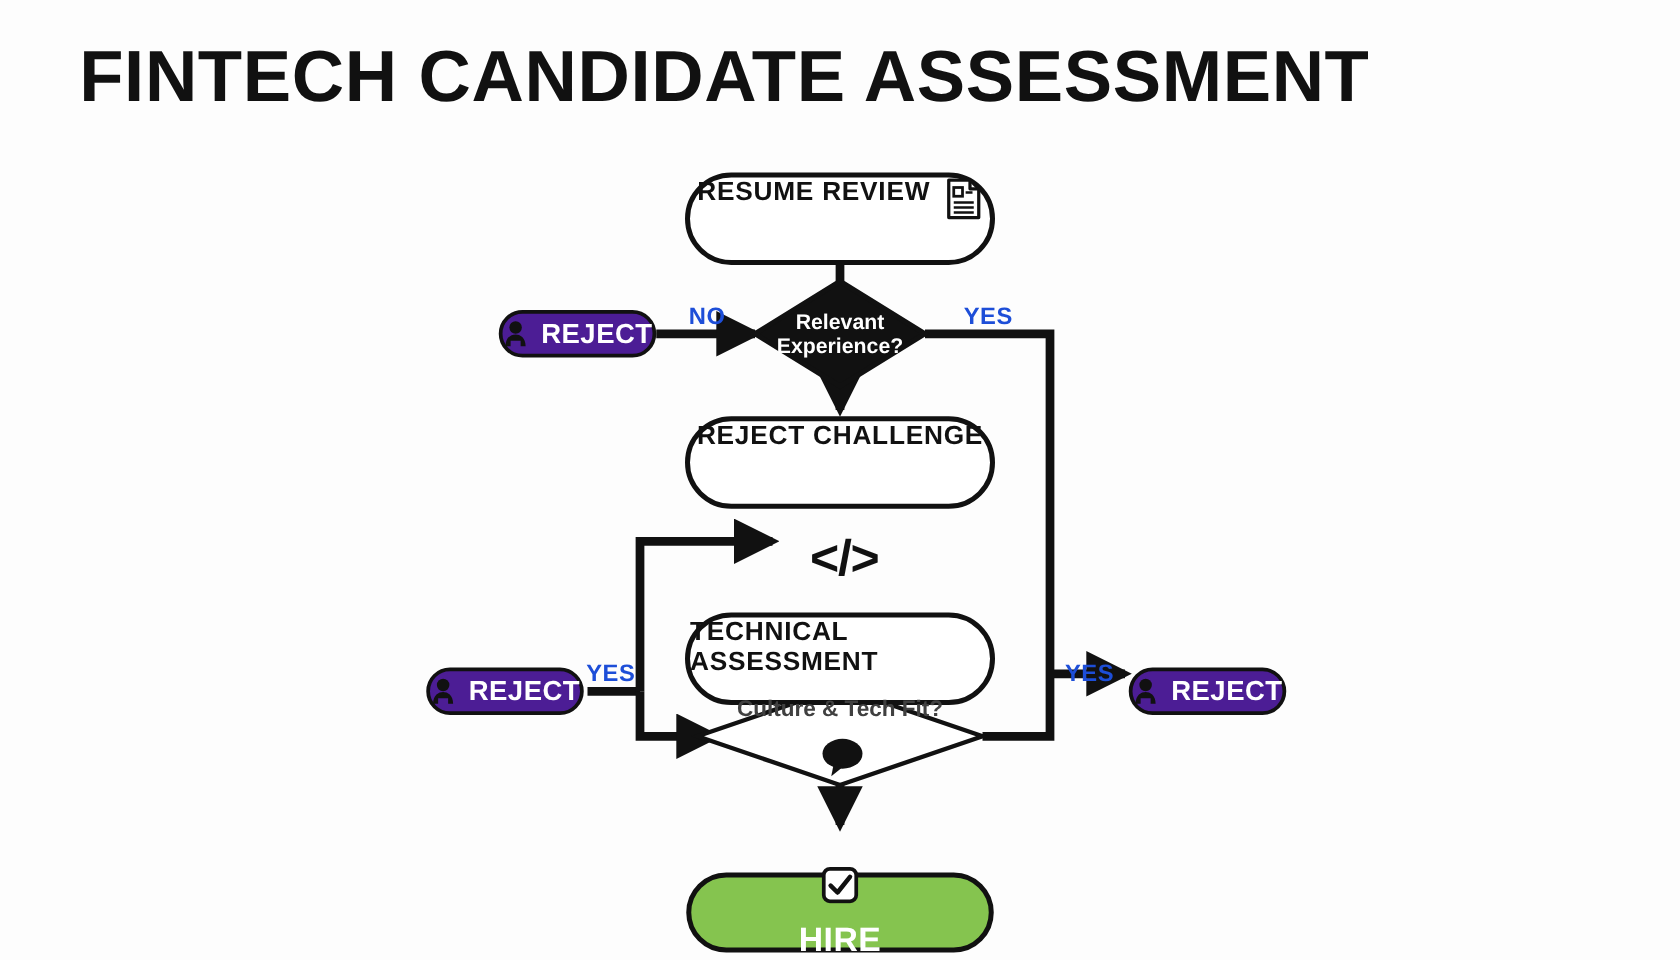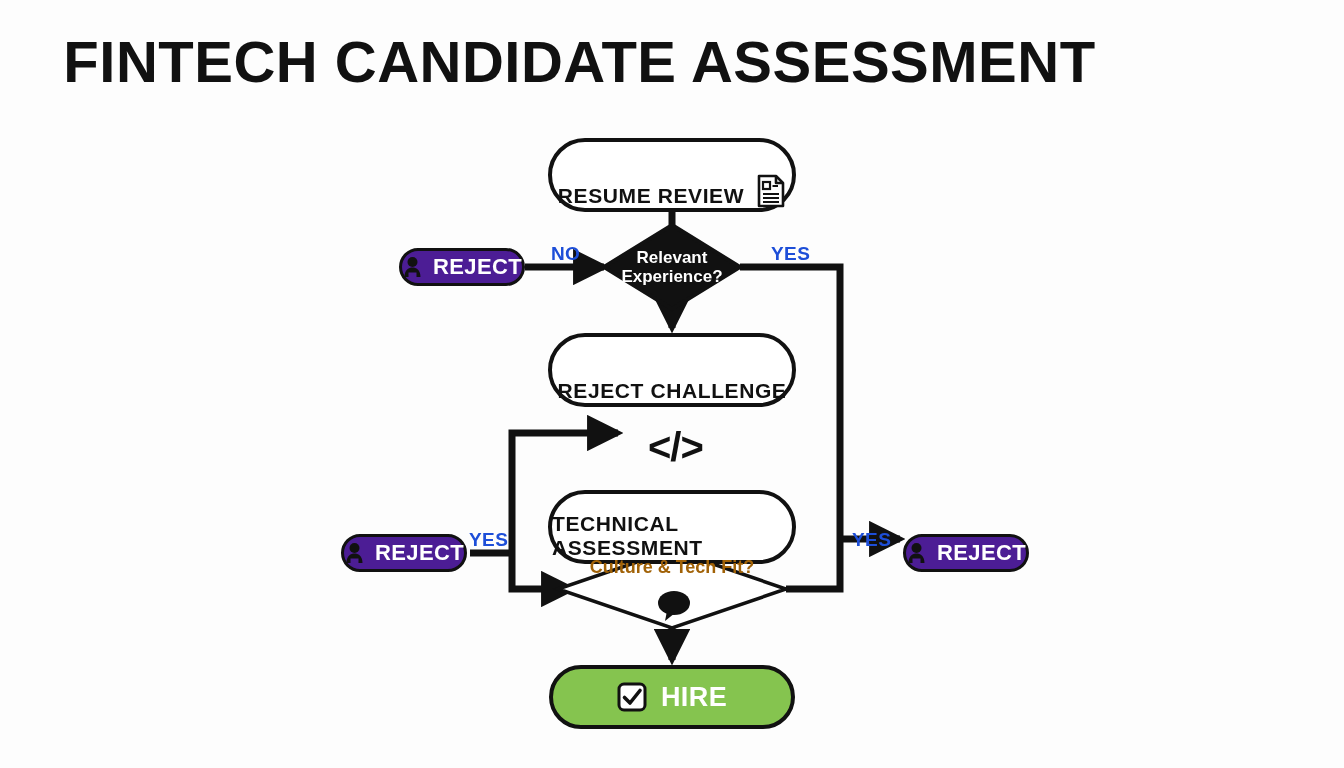--- a/index.html
+++ b/index.html
@@ -45,21 +45,21 @@
   .node {
     position: absolute;
     box-sizing: border-box;
   }
   
   .proc {
     background: #ffffff;
     border: 4px solid #111111;
     border-radius: 46px;
     display: flex;
-    align-items: flex-end;
+    align-items: flex-start;
     justify-content: center;
     gap: 12px;
     font-size: 21px;
     font-weight: bold;
     letter-spacing: 0.6px;
     color: #111111;
   }
   
   .pill {
     border-radius: 40px;
@@ -92,21 +92,21 @@
   .diamond-label {
     position: relative;
     z-index: 3;
     text-align: center;
     font-size: 17px;
     font-weight: bold;
     line-height: 1.12;
     pointer-events: none;
   }
   .diamond-label.on-dark { color: #ffffff; }
-  .diamond-label.on-light { color: #a16207; }
+  .diamond-label.on-light { color: #404040; }
   .edge-label {
     position: absolute;
     font-size: 19px;
     font-weight: bold;
     color: #1d4ed8;
     letter-spacing: 0.4px;
     white-space: nowrap;
   }
   .code-icon {
     position: absolute;
@@ -231,21 +231,21 @@
   <div class="diamond-wrap" style="left:558px; top:550px; width:228px; height:78px;">
     <div class="diamond-label on-light" style="position:absolute; top:7px; left:0; width:228px; font-size:18px;">Culture &amp; Tech Fit?</div>
     <span class="icon" style="position:absolute; top:40px; left:98px;">
       <svg width="36" height="32" viewBox="0 0 36 32">
         <ellipse cx="18" cy="13" rx="16" ry="12" fill="#111111"></ellipse>
         <path d="M11 21 L9 31 L19 23 Z" fill="#111111"></path>
       </svg>
     </span>
   </div>
 
-  <div class="node pill hire" style="left:549px; top:665px; width:246px; height:64px; border-width:4px;">
+  <div class="node pill hire" style="left:549px; top:698px; width:246px; height:64px; border-width:4px;flex-direction:column;">
     <span class="icon">
       <svg width="30" height="30" viewBox="0 0 30 30">
         <rect x="2" y="2" width="26" height="26" rx="5" fill="#ffffff" stroke="#111111" stroke-width="3"></rect>
         <path d="M7.5 15.5 L13 21 L23 8.5" fill="none" stroke="#111111" stroke-width="3.6" stroke-linecap="round" stroke-linejoin="round"></path>
       </svg>
     </span>
     <span>HIRE</span>
   </div>
 
 </div>

